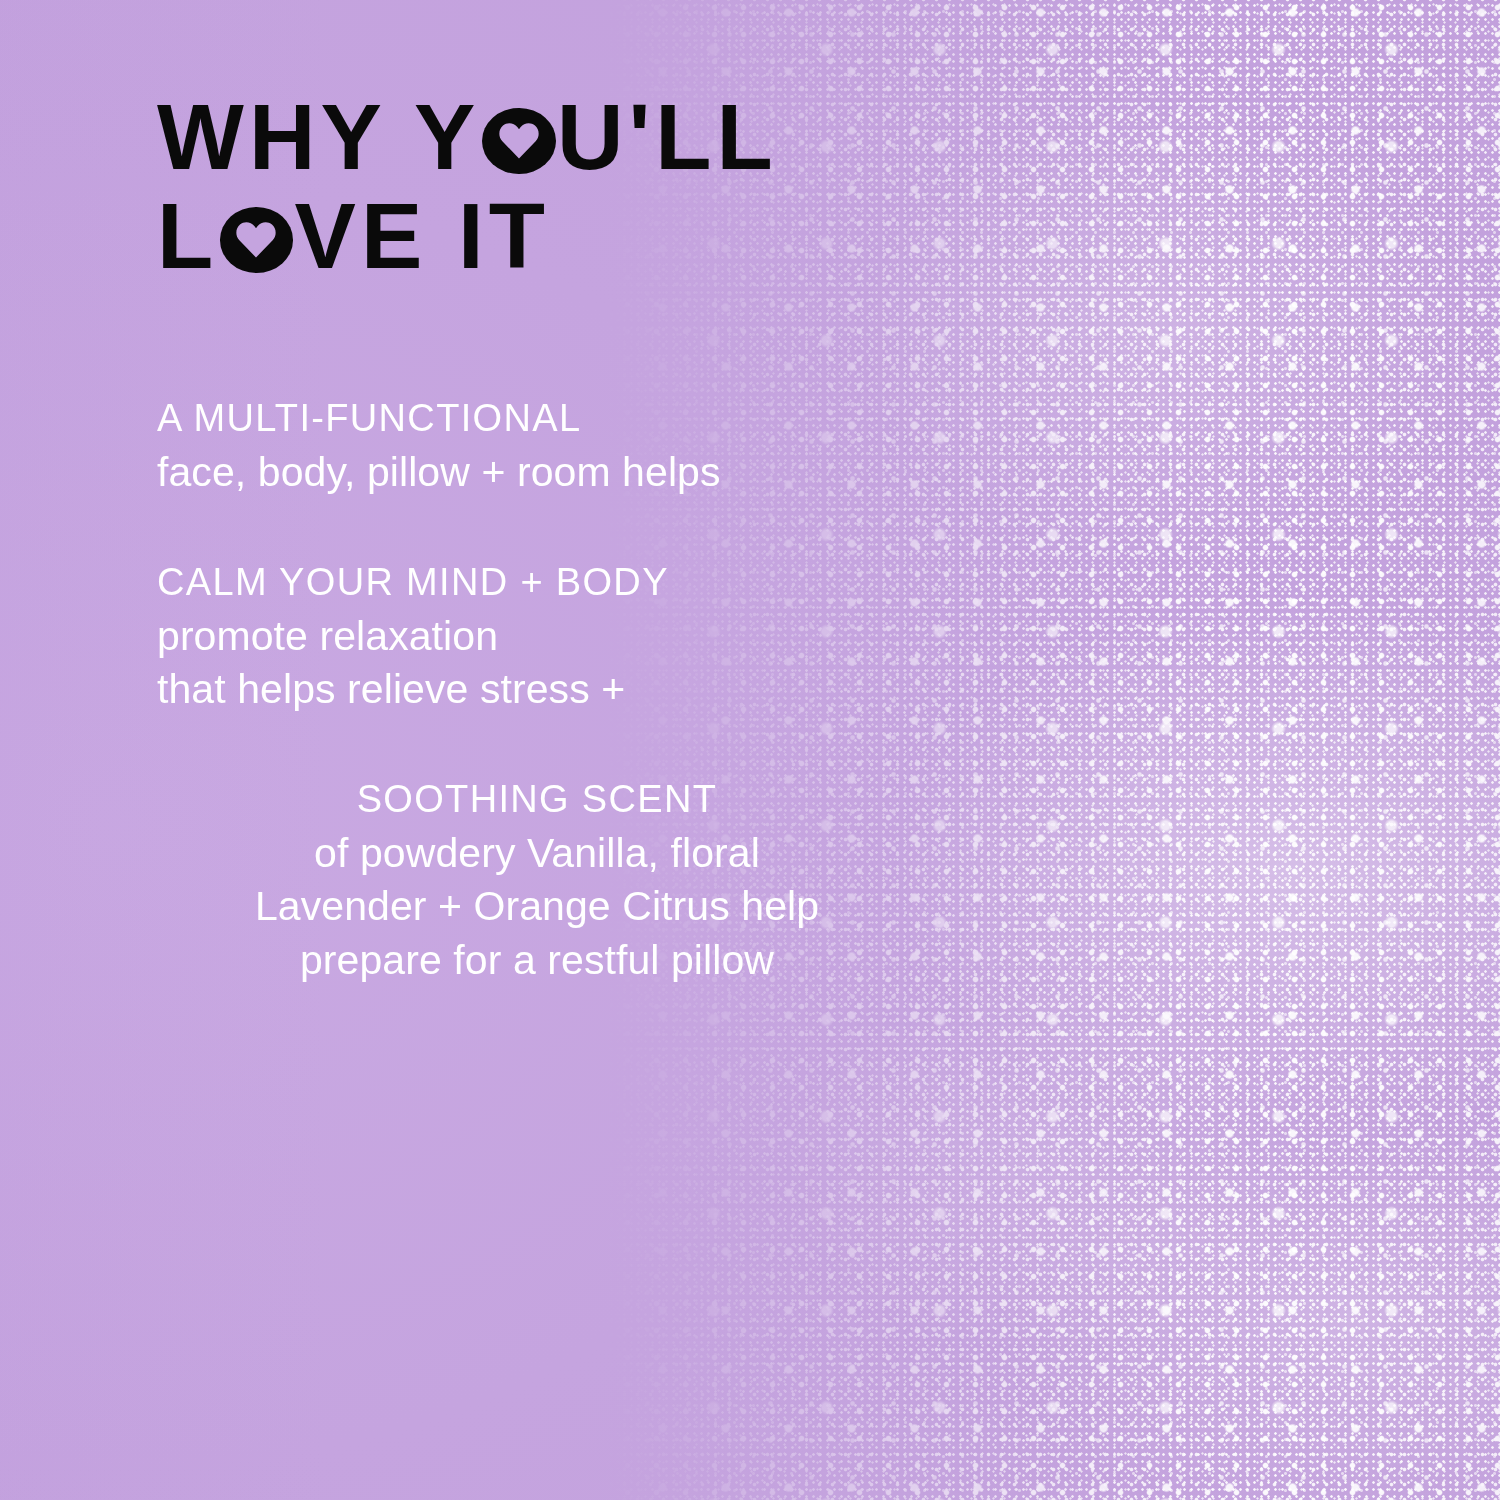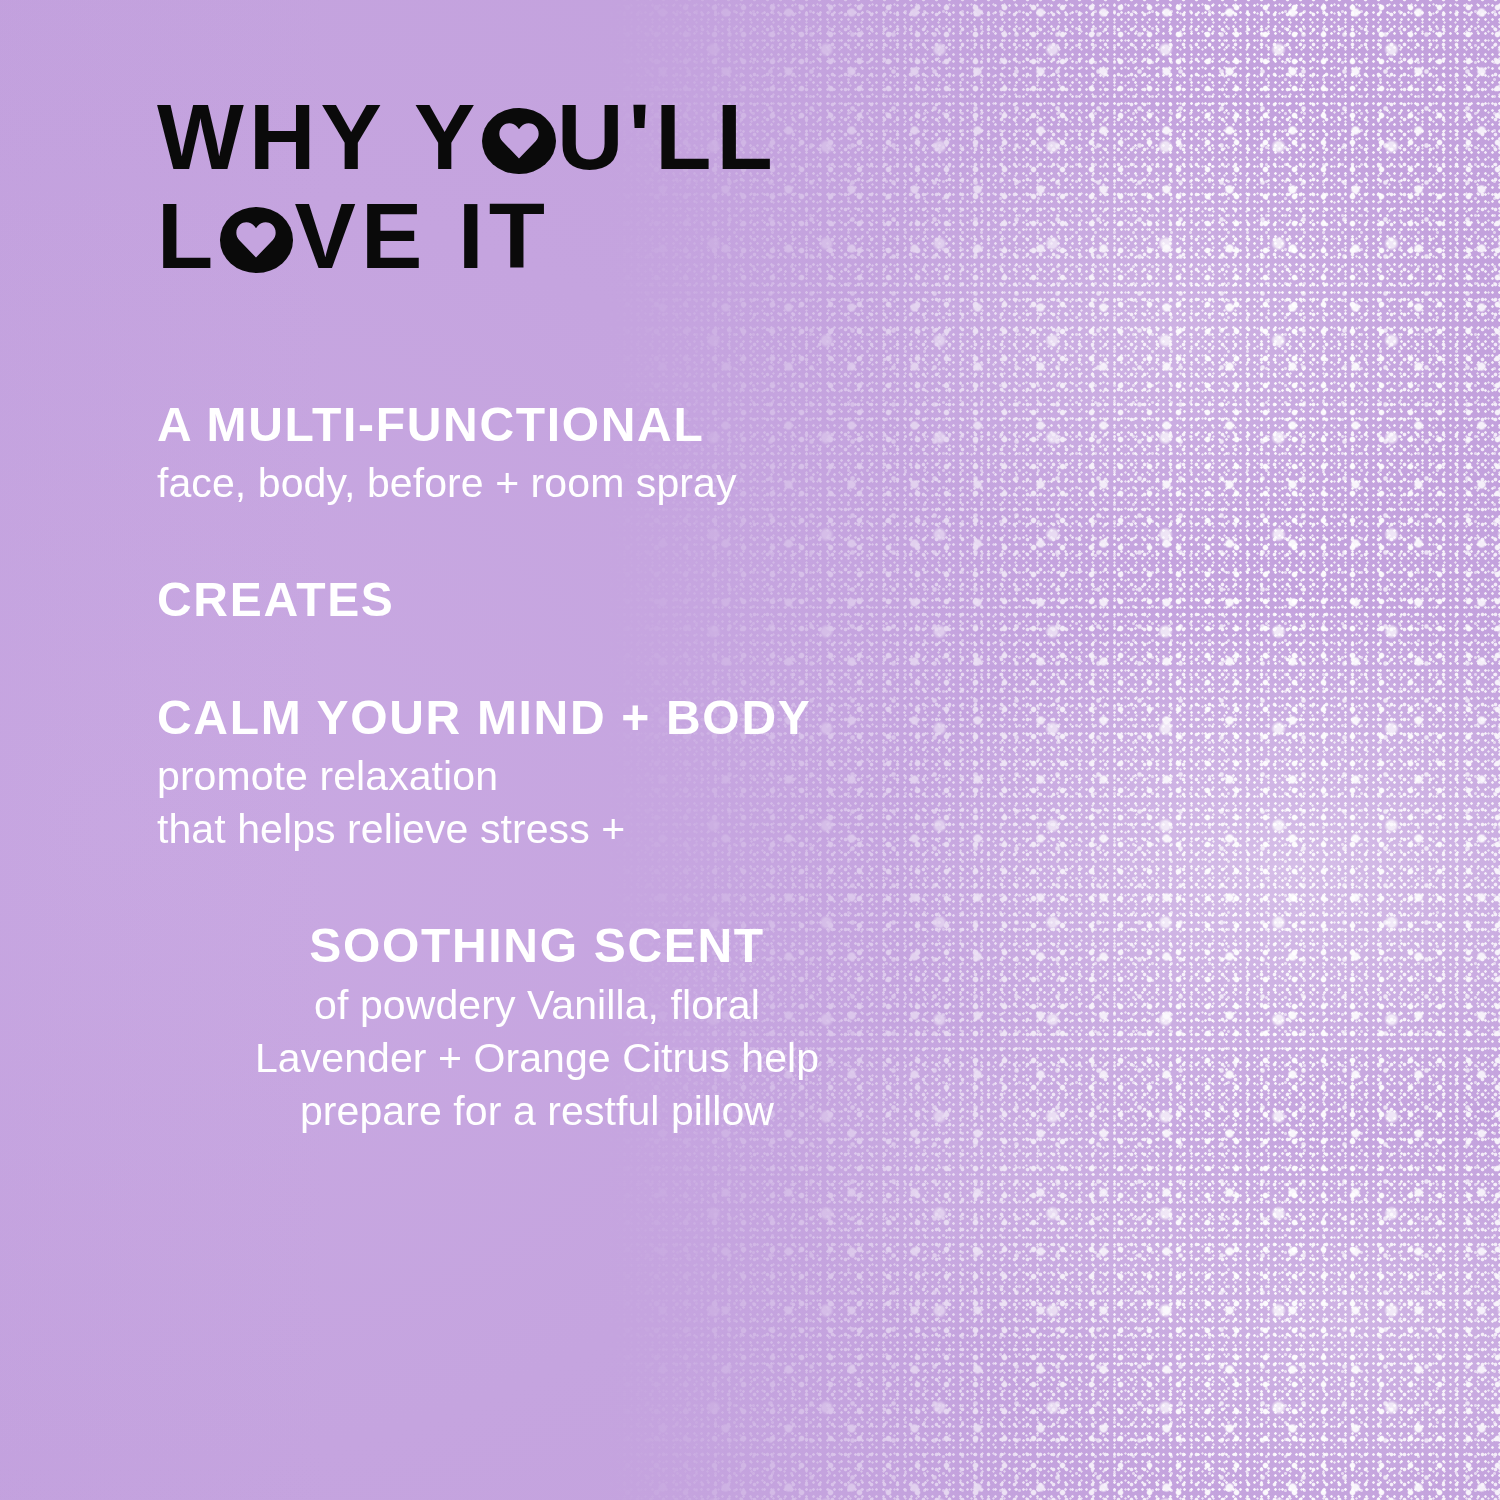--- a/index.html
+++ b/index.html
@@ -160,22 +160,22 @@
     position: absolute;
     left: 157px;
     top: 397px;
     width: 760px;
   }
   .section { margin-bottom: 62px; }
   .section:last-child { margin-bottom: 0; text-align: center; }
 
   .sec-head {
     color: #ffffff;
-    font-size: 48px;
-    font-weight: 700;
+    font-size: 38px;
+    font-weight: 400;
     letter-spacing: 0.035em;
     line-height: 1.15;
     margin-bottom: 5px;
     white-space: nowrap;
   }
   .sec-body {
     color: #ffffff;
     font-size: 41px;
     font-weight: 400;
     line-height: 1.30;
@@ -214,26 +214,25 @@
                 <path d="M16 29.2 3.4 16.1C0.2 12.8 0.4 7.3 3.9 4.3 7.2 1.4 12.1 2.1 14.9 5.6L16 7l1.1-1.4c2.8-3.5 7.7-4.2 11-1.3 3.5 3 3.7 8.5 0.5 11.8L16 29.2z" fill="#c5a4df"></path>
               </svg>
             </span></span><span>VE IT</span></span>
     </div>
 
     <div class="sections">
 
       <div class="section">
         <div class="sec-head">A MULTI-FUNCTIONAL</div>
         <div class="sec-body">
-          <span>face, body, before + room spray</span>
+          <span>face, body, pillow + room helps</span>
         </div>
       </div>
 
       <div class="section">
-        <div class="sec-head">CREATES</div>
       </div>
 
       <div class="section">
         <div class="sec-head">CALM YOUR MIND + BODY</div>
         <div class="sec-body">
           <span>promote relaxation</span>
           <span>that helps relieve stress +</span>
         </div>
       </div>
 

